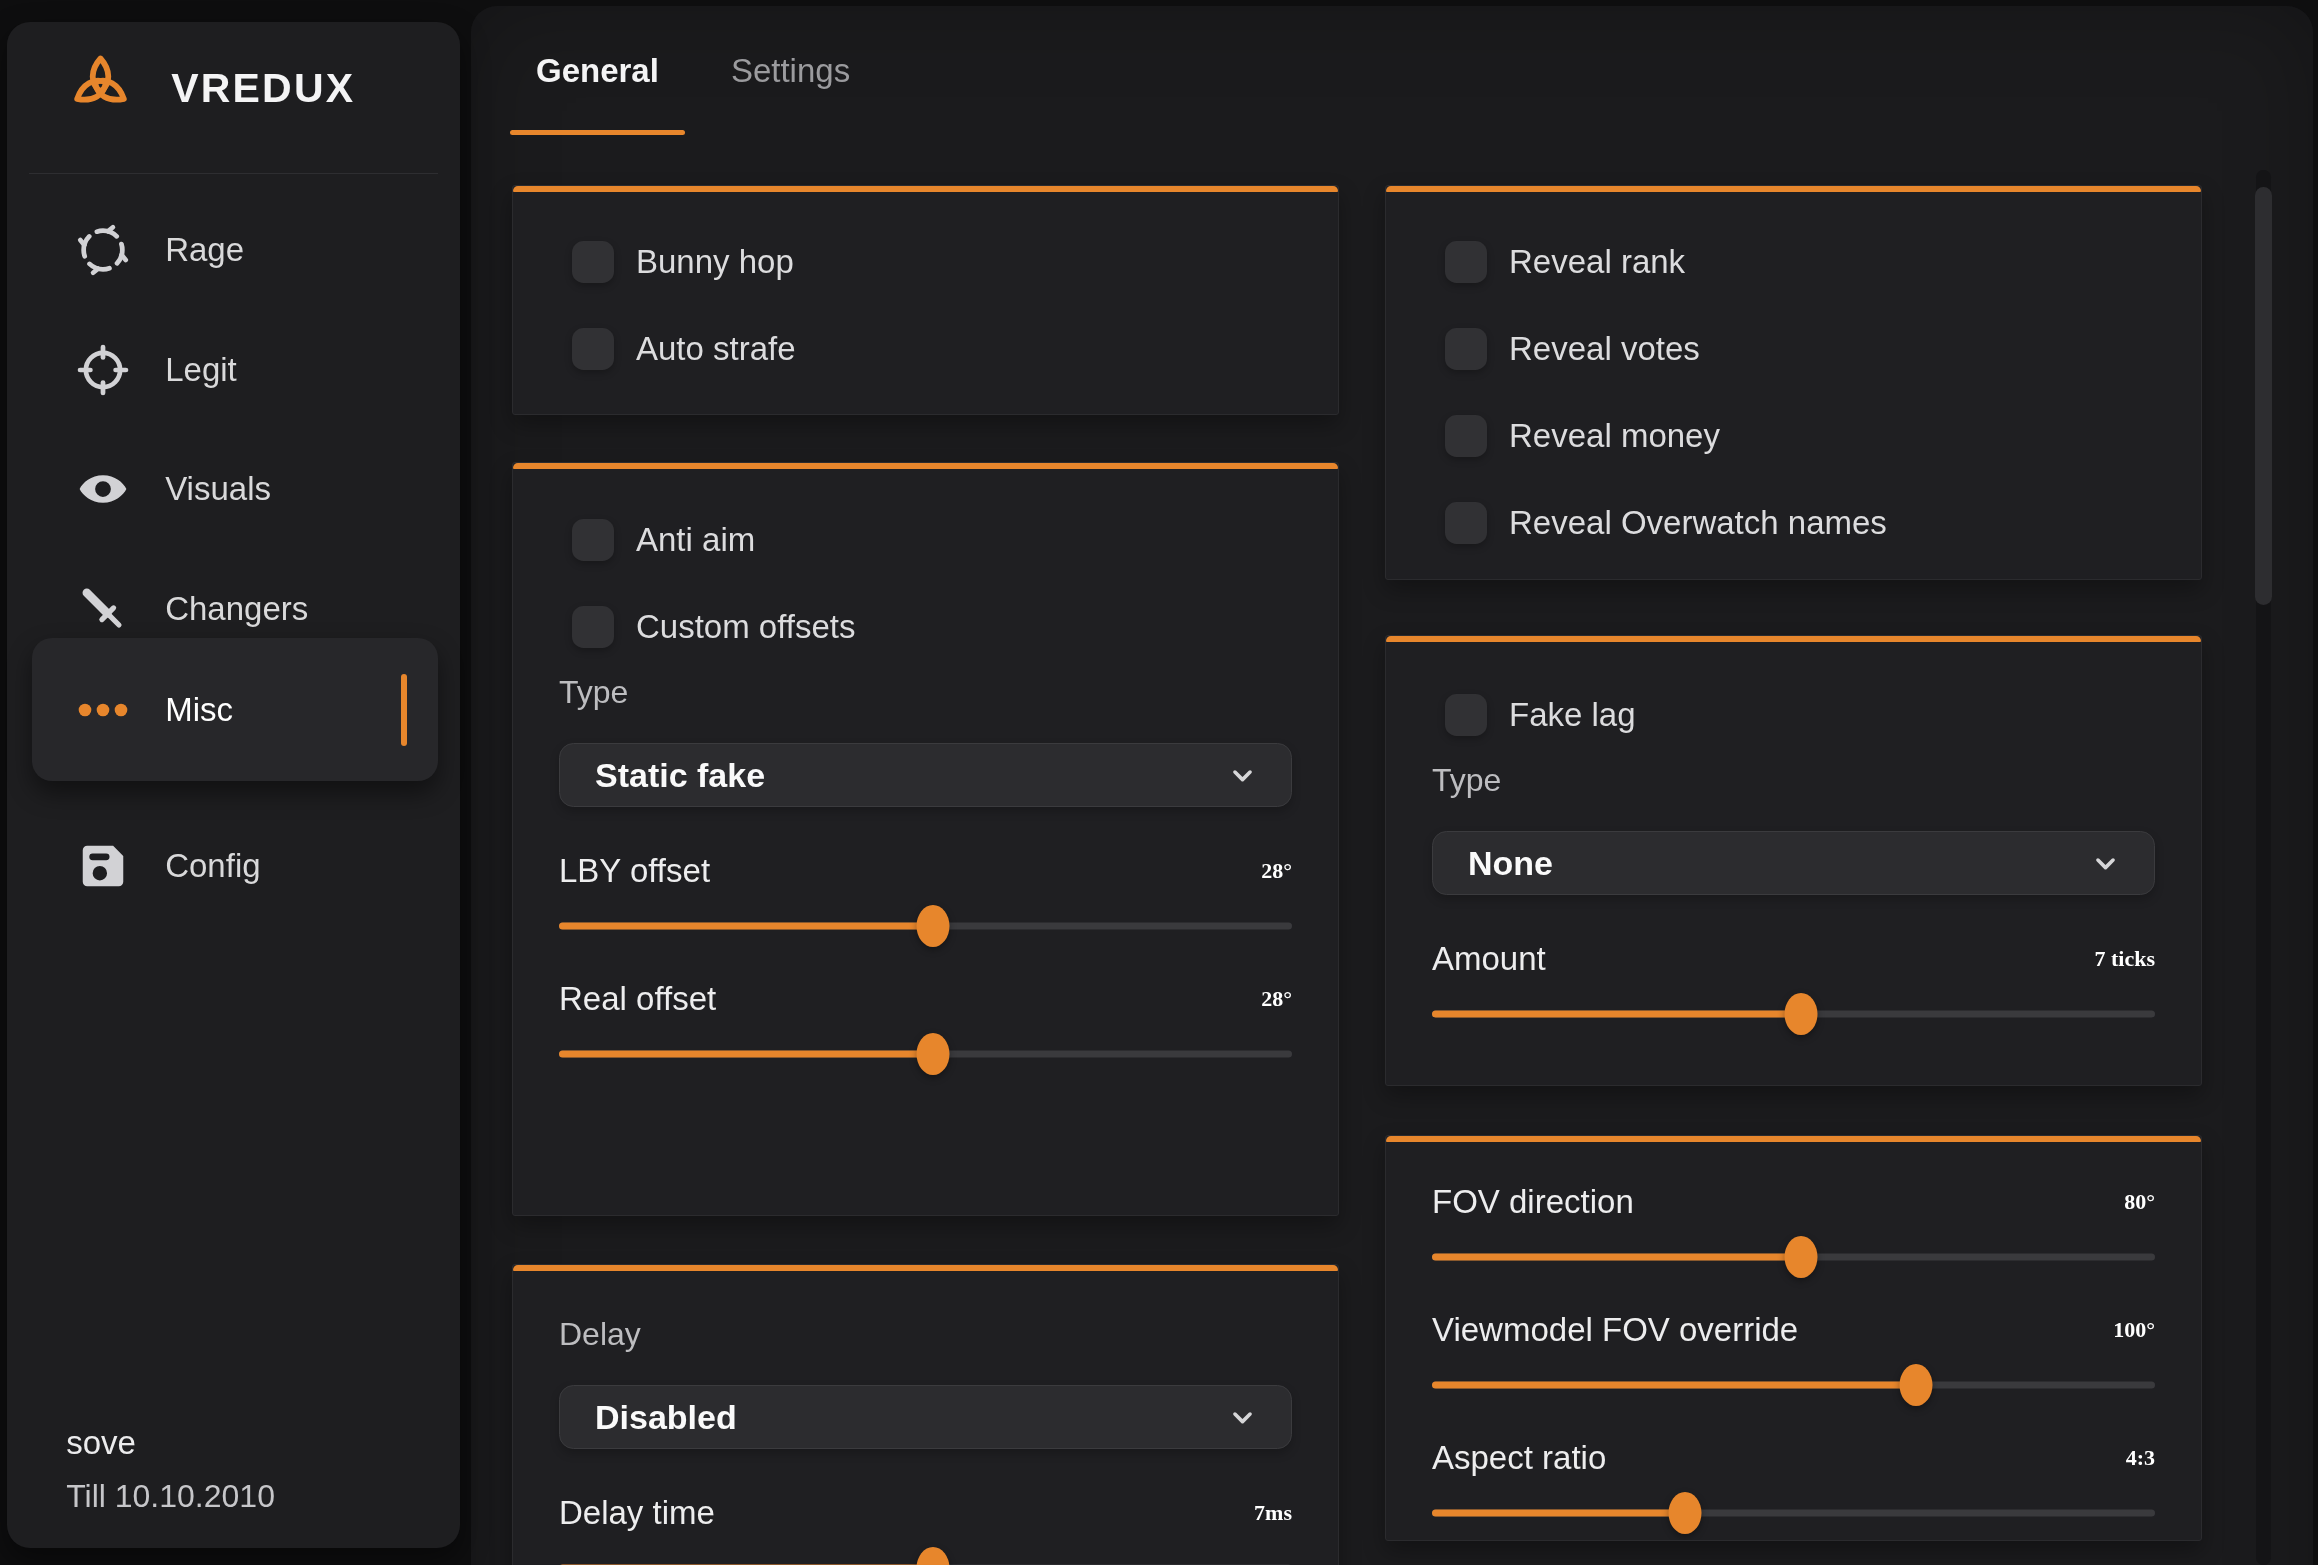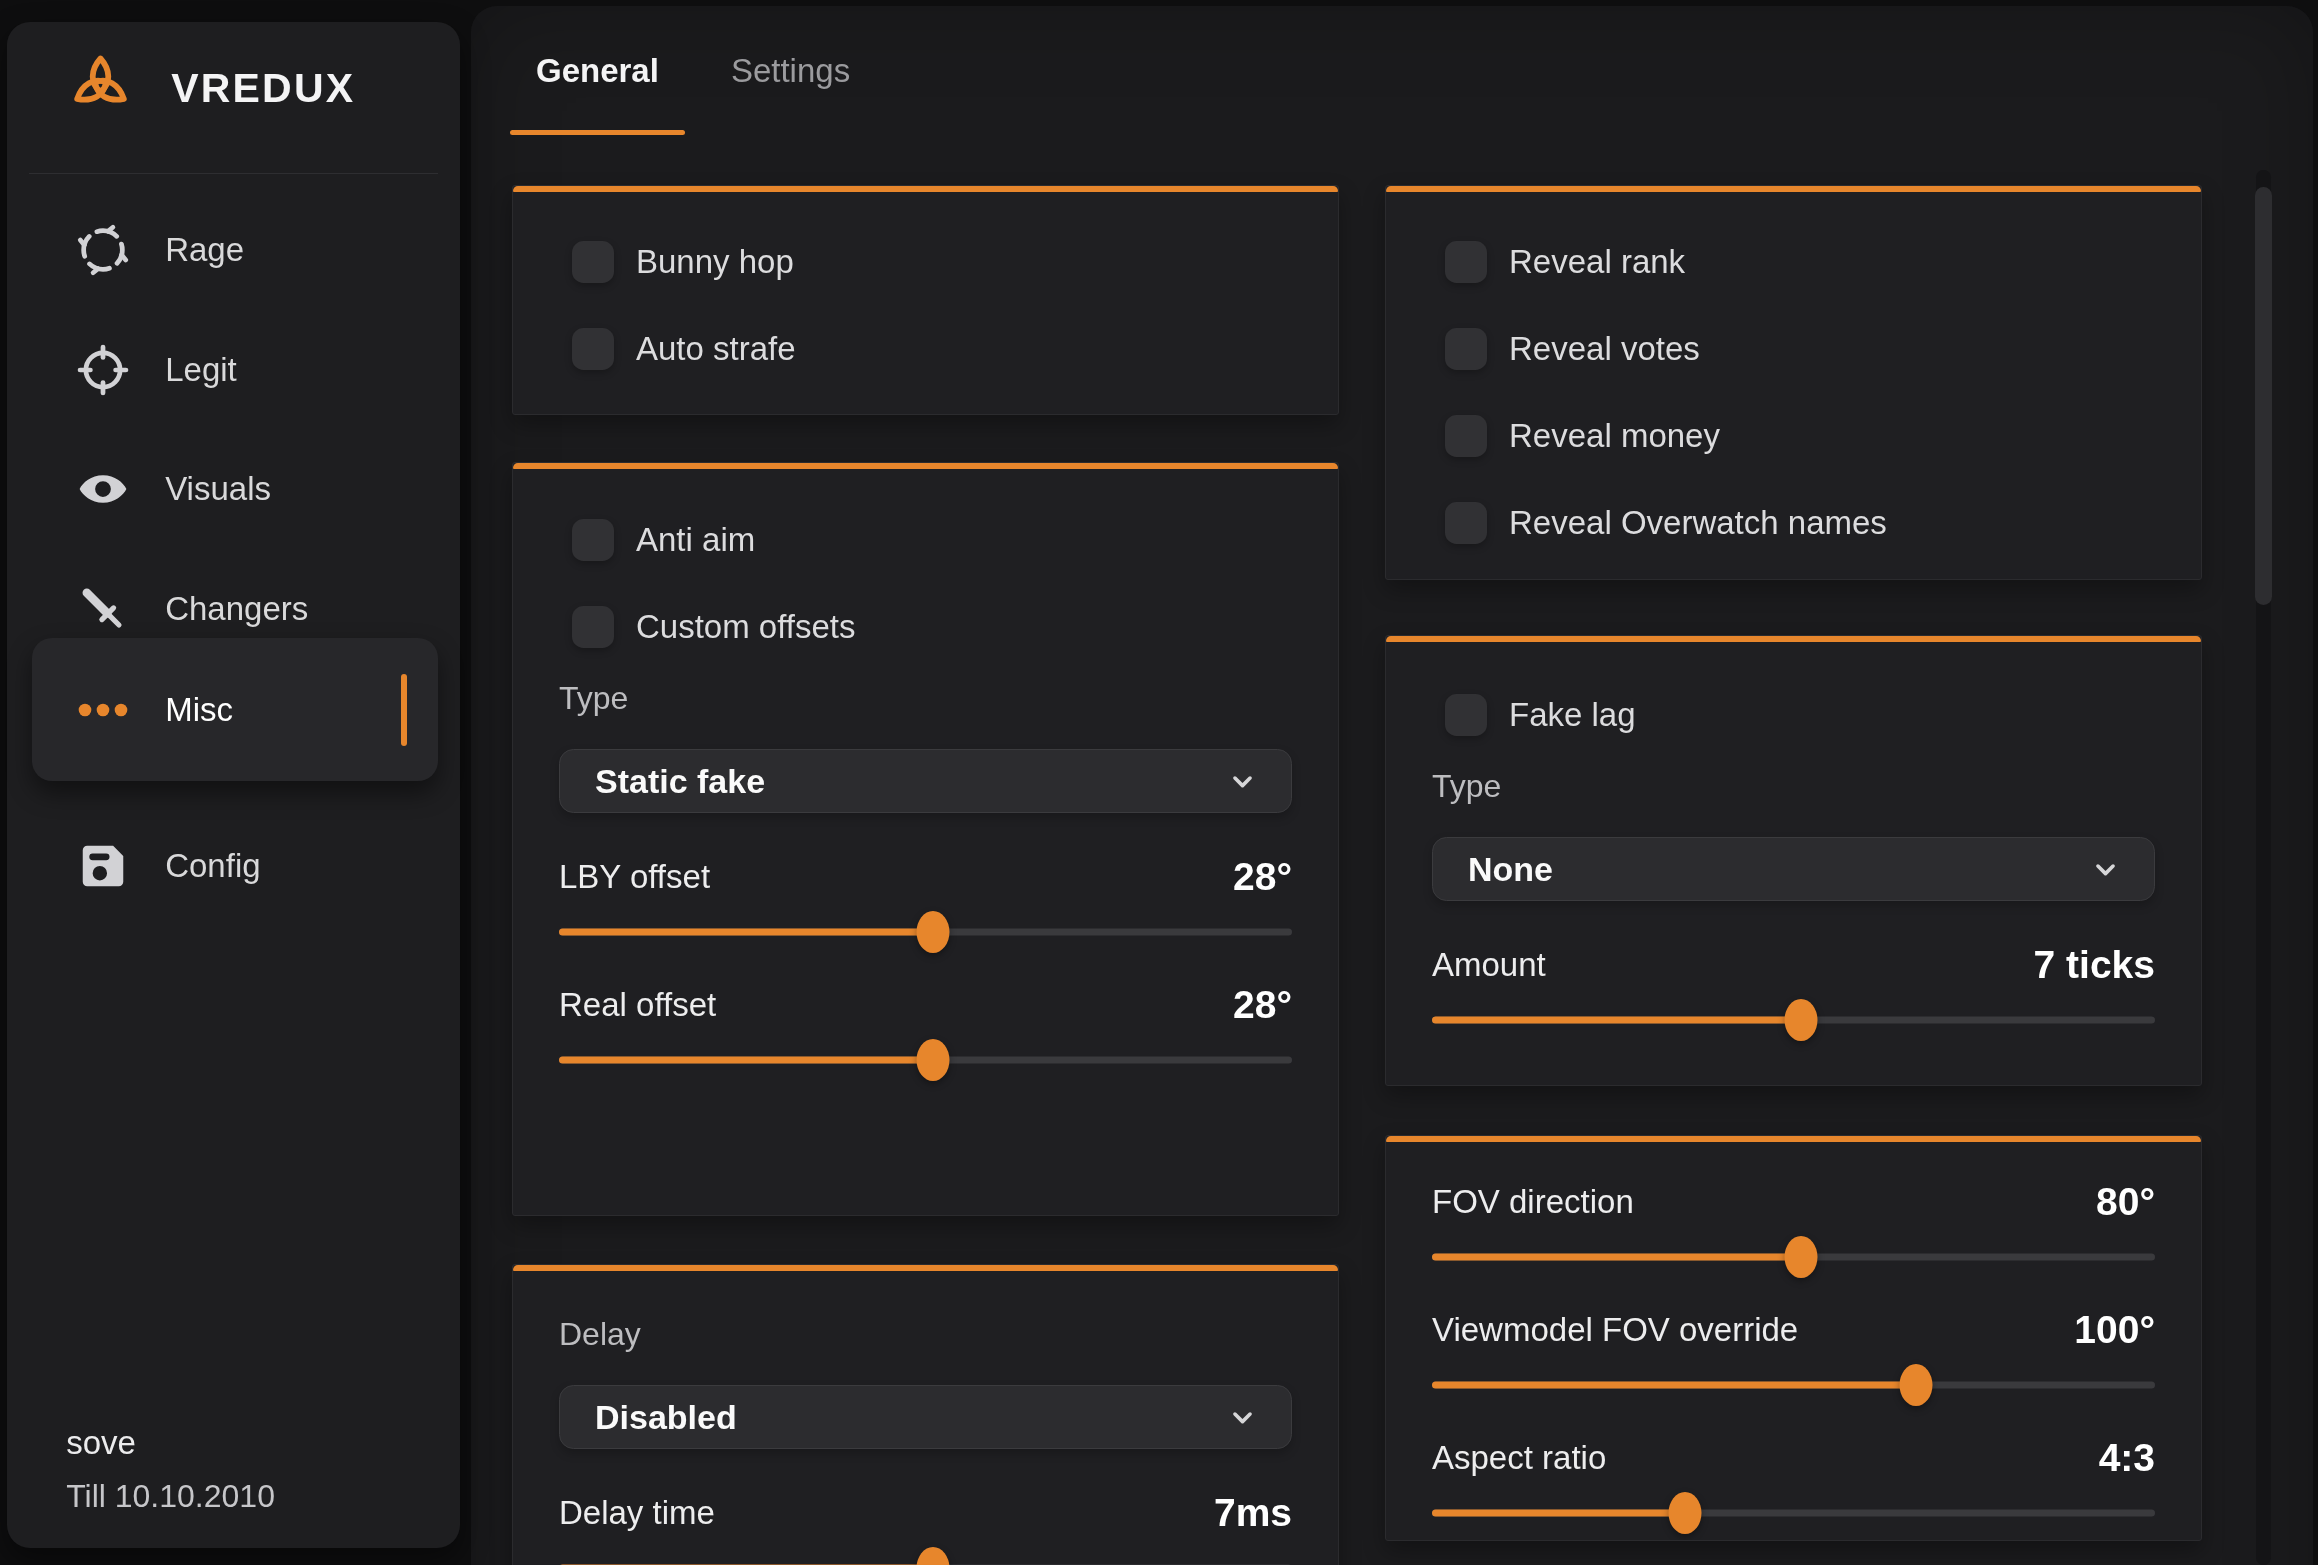--- a/index.html
+++ b/index.html
@@ -75,34 +75,34 @@
   .panel-fakelag {left:1385px;top:635px;width:817px;height:451px;padding-top:35px;}
   .panel-fov     {left:1385px;top:1135px;width:817px;height:406px;padding-top:43px;}
 
   
   .check-row{display:flex;align-items:center;height:87px;cursor:pointer;}
   .checkbox{width:42px;height:42px;margin-left:13px;border-radius:11.6px;background:#313134;
     box-shadow:0 2.9px 7.2px rgba(0,0,0,.25);flex:0 0 auto;}
   .check-label{margin-left:22px;font-size:33px;color:var(--text-label);}
 
   
-  .field-label{margin-top:8px;font-size:32px;line-height:41px;color:var(--text-dim);}
+  .field-label{margin-top:2px;font-size:32px;line-height:41px;color:var(--text-dim);}
   .field-label.first{margin-top:0;}
   .dropdown{margin-top:30px;height:64px;border-radius:14.5px;background:var(--control-bg);
     border:1.4px solid var(--control-border);display:flex;align-items:center;
     padding:0 32px 0 35px;cursor:pointer;
     box-shadow:0 4.3px 10px rgba(0,0,0,.2);}
   .dd-value{font-size:34px;font-weight:700;color:#fafafa;flex:1;}
   .chevron{width:33px;height:33px;stroke:#d6d6d8;stroke-width:2.6;fill:none;
     stroke-linecap:round;stroke-linejoin:round;flex:0 0 auto;}
 
   
   .slider-head{display:flex;align-items:center;justify-content:space-between;height:46px;}
   .s-label{font-size:33px;color:#ededee;}
-  .s-value{font-size:39px;font-weight:700;color:#ffffff;}
+  .s-value{font-size:22px;font-weight:700;color:#ffffff;font-family:Liberation Serif, serif;}
   .slider{position:relative;height:43px;cursor:pointer;}
   .rail{position:absolute;left:0;right:0;top:50%;transform:translateY(-50%);height:7.2px;
     border-radius:4.3px;background:var(--rail-bg);}
   .fill{position:absolute;left:0;top:0;bottom:0;border-radius:4.3px;background:var(--accent);}
   .thumb{position:absolute;top:50%;transform:translate(-50%,-50%);width:33px;height:42px;
     border-radius:50%;background:var(--accent);box-shadow:0 2.9px 7.2px rgba(0,0,0,.35);}
 
   .mt56{margin-top:41px;} .mt40{margin-top:29px;} .mt14{margin-top:10px;}
 
   

